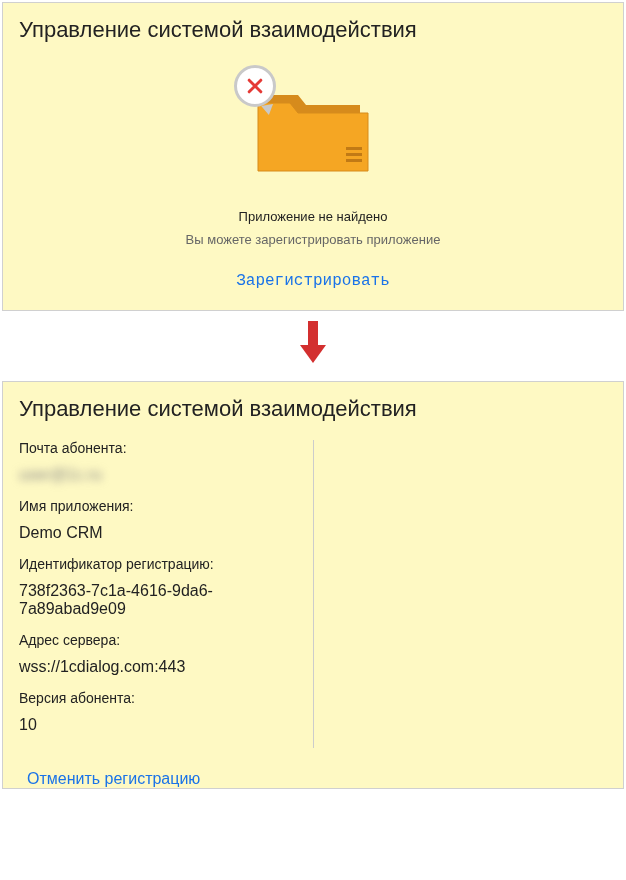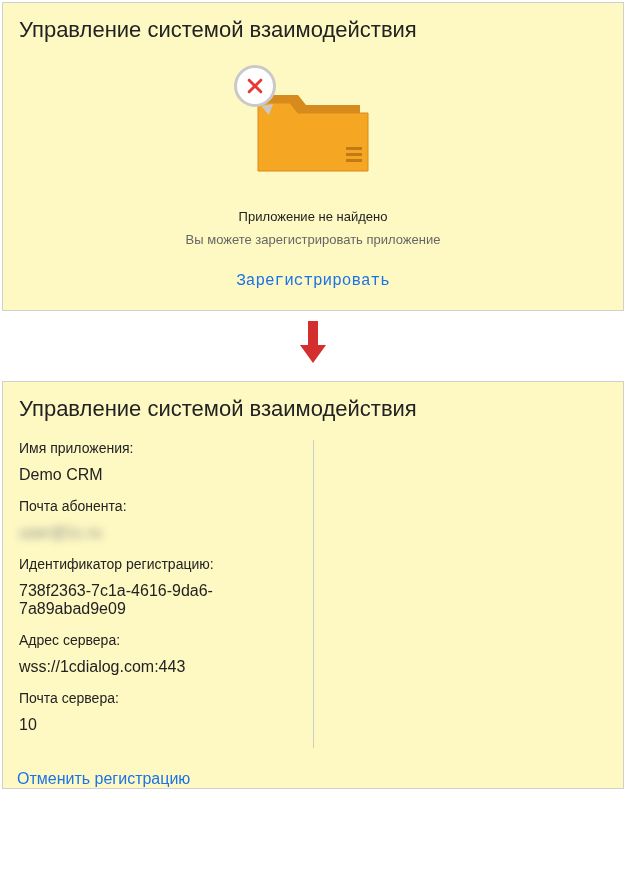--- a/index.html
+++ b/index.html
@@ -16,21 +16,21 @@
     .link-btn { background: none; border: none; color: #1a73e8; font-size: 16px; cursor: pointer; font-family: Liberation Mono, monospace; }
     .arrow-sep { text-align: center; padding: 6px 0 10px; }
     .arrow-sep svg { width: 34px; height: 46px; }
     .details-body { display: flex; }
     .details-col { width: 50%; padding: 8px 16px 18px; }
     .divider { width: 1px; background: #ccc; margin: 8px 0 18px; }
     .field { margin-bottom: 8px; }
     .field-label { font-size: 14px; color: #222; margin-bottom: 10px; }
     .field-value { font-size: 16px; color: #222; margin-bottom: 14px; }
     .blurred { filter: blur(4px); color: #888; font-size: 16px; margin-bottom: 14px; }
-    .cancel-link { background: none; border: none; color: #1a73e8; font-size: 16px; cursor: pointer; padding: 0; margin: 4px 0 0 14px; font-family: inherit; }
+    .cancel-link { background: none; border: none; color: #1a73e8; font-size: 16px; cursor: pointer; padding: 0; margin: 4px 0 0 24px; font-family: inherit; }
   </style>
 </head>
 <body>
 
 <div class="panel">
   <div class="panel-title">Управление системой взаимодействия</div>
   <div class="empty-state">
     <div class="folder-icon-wrap">
       <svg width="130" height="100" viewBox="0 0 130 100">
         <path d="M18 22 L50 22 L58 32 L112 32 L112 90 L18 90 Z" fill="#d68b1c"></path>
@@ -57,37 +57,37 @@
     <rect x="12" y="2" width="10" height="26" fill="#d32f2f"></rect>
     <path d="M4 26 L30 26 L17 44 Z" fill="#d32f2f"></path>
   </svg>
 </div>
 
 <div class="panel">
   <div class="panel-title">Управление системой взаимодействия</div>
   <div class="details-body">
     <div class="details-col">
       <div class="field">
+        <div class="field-label">Почта абонента:</div>
+        <div class="blurred">user@1c.ru</div>
+      </div>
+      <div class="field">
         <div class="field-label">Имя приложения:</div>
         <div class="field-value">Demo CRM</div>
-      </div>
-      <div class="field">
-        <div class="field-label">Почта абонента:</div>
-        <div class="blurred">user@1c.ru</div>
       </div>
       <div class="field">
         <div class="field-label">Идентификатор регистрацию:</div>
         <div class="field-value">738f2363-7c1a-4616-9da6-7a89abad9e09</div>
       </div>
       <div class="field">
         <div class="field-label">Адрес сервера:</div>
         <div class="field-value">wss://1cdialog.com:443</div>
       </div>
       <div class="field">
-        <div class="field-label">Почта сервера:</div>
+        <div class="field-label">Версия абонента:</div>
         <div class="field-value">10</div>
       </div>
     </div>
     <div class="divider"></div>
     <div class="details-col"></div>
   </div>
   <button class="cancel-link">Отменить регистрацию</button>
 </div>
 
 </body></html>

